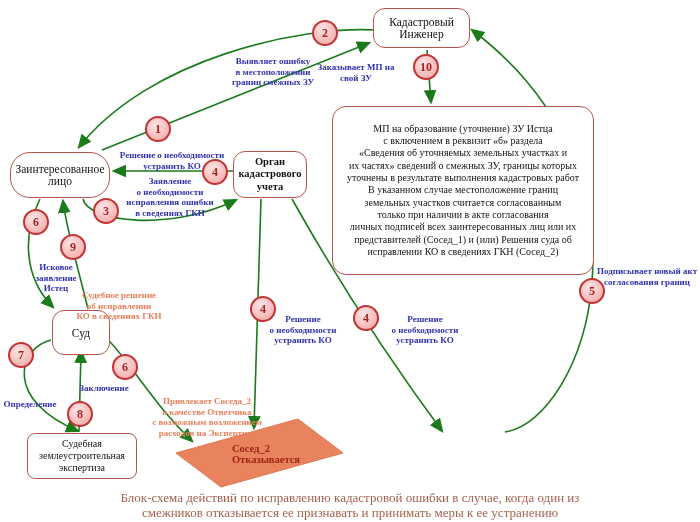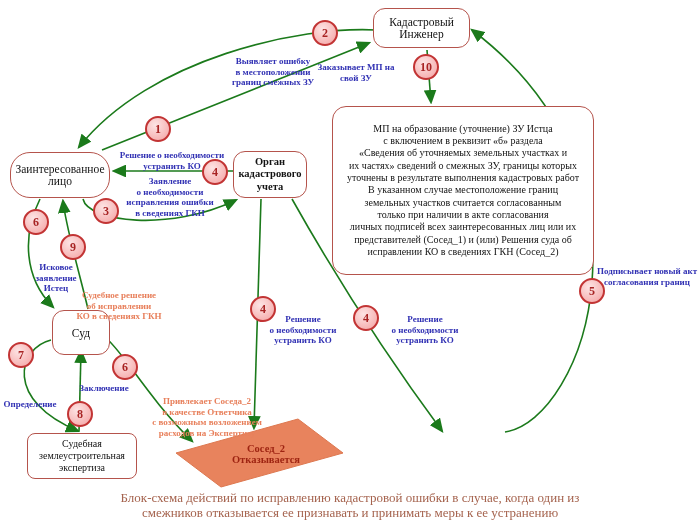--- a/index.html
+++ b/index.html
@@ -13,21 +13,21 @@
   .step-circle{position:absolute;z-index:3;width:26px;height:26px;border-radius:50%;
         border:2px solid var(--circle-border,#c23434);
         background:radial-gradient(circle at 38% 32%, #fde4e4, #f4a2a2);
         color:#a82424;font-weight:bold;font-size:12px;line-height:22px;text-align:center;
         box-sizing:border-box;}
   .edge-label{position:absolute;z-index:2;transform:translate(-50%,-50%);white-space:pre;
         text-align:center;font-weight:bold;font-size:9px;line-height:10.5px;}
   .edge-label.blue{color:var(--blue,#3232b4);}
   .edge-label.salmon{color:var(--salmon,#e8805c);margin-top:29px;}
   .pgram-label{position:absolute;z-index:2;transform:translate(-50%,-50%);white-space:pre-line;
-        text-align:center;font-weight:bold;font-size:10.5px;color:#9e2412;}
+        text-align:left;font-weight:bold;font-size:10.5px;color:#9e2412;}
   .caption{position:absolute;z-index:2;left:50px;top:490px;width:600px;text-align:center;
         font-size:13px;line-height:15px;color:var(--caption-color,#a5634e);white-space:pre-line;}
 </style>
 </head>
 <body>
 
 <div id="stage">
 
   <svg class="edges" width="700" height="522">
     <defs>

